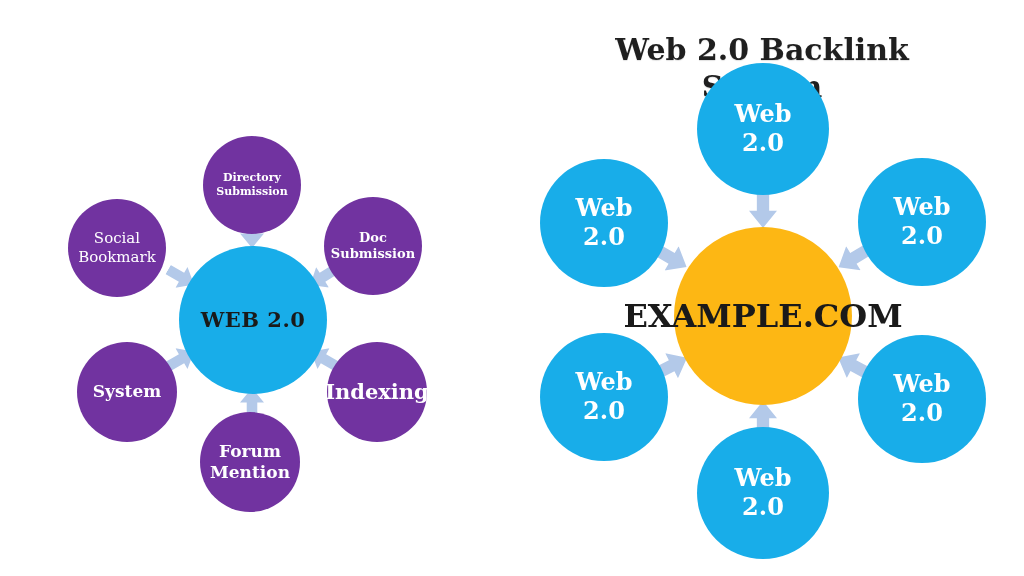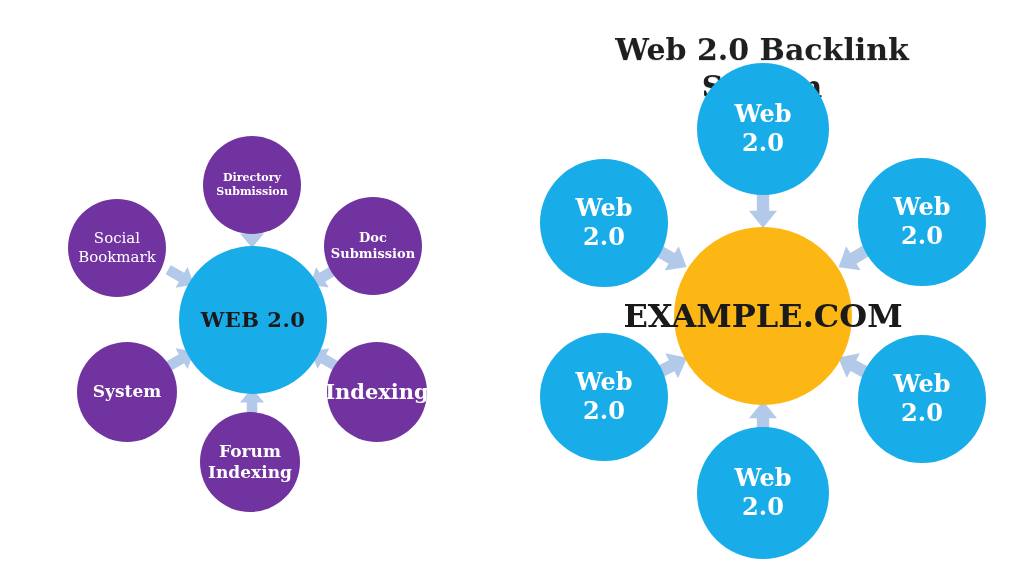--- a/index.html
+++ b/index.html
@@ -86,21 +86,21 @@
   <div class="circle blue l-center">WEB 2.0</div>
   <div class="circle purple n-directory">Directory
 Submission</div>
   <div class="circle purple n-doc">Doc
 Submission</div>
   <div class="circle purple n-social">Social
 Bookmark</div>
   <div class="circle purple n-comment">System</div>
   <div class="circle purple n-indexing">Indexing</div>
   <div class="circle purple n-forum">Forum
-Indexing</div>
+Mention</div>
 
   <div class="title r-title">Web 2.0 Backlink System</div>
 
   <div class="arrow a-r ar-top"></div>
   <div class="arrow a-r ar-ul"></div>
   <div class="arrow a-r ar-ur"></div>
   <div class="arrow a-r ar-ll"></div>
   <div class="arrow a-r ar-lr"></div>
   <div class="arrow a-r ar-bottom"></div>
 

